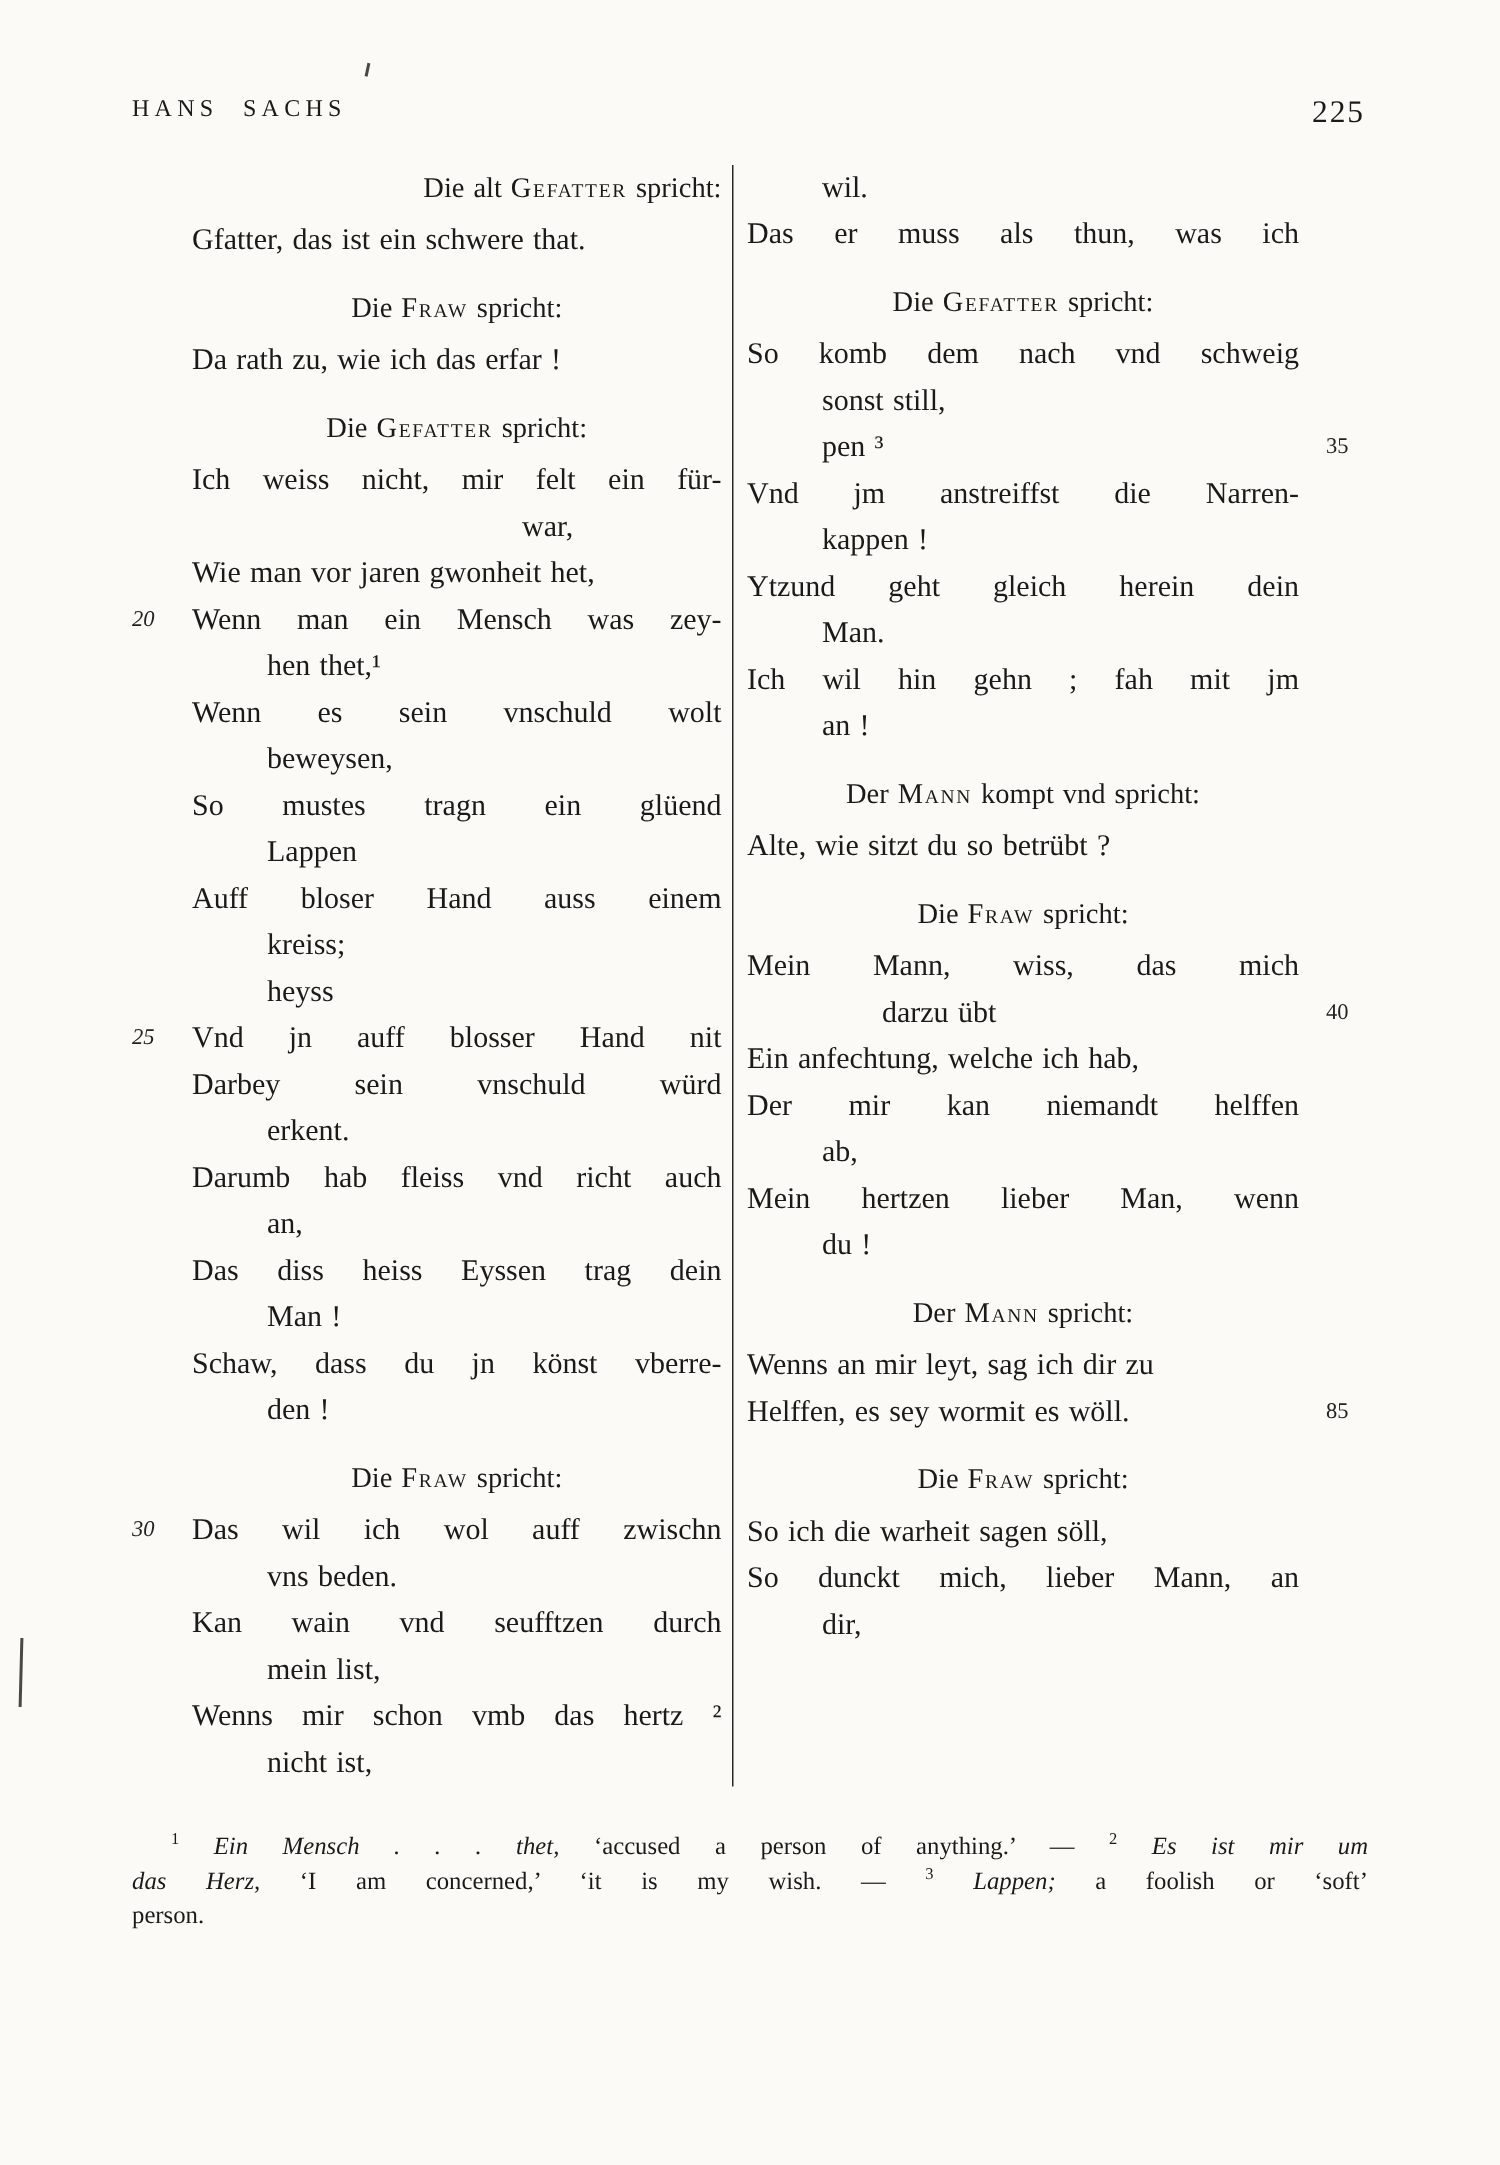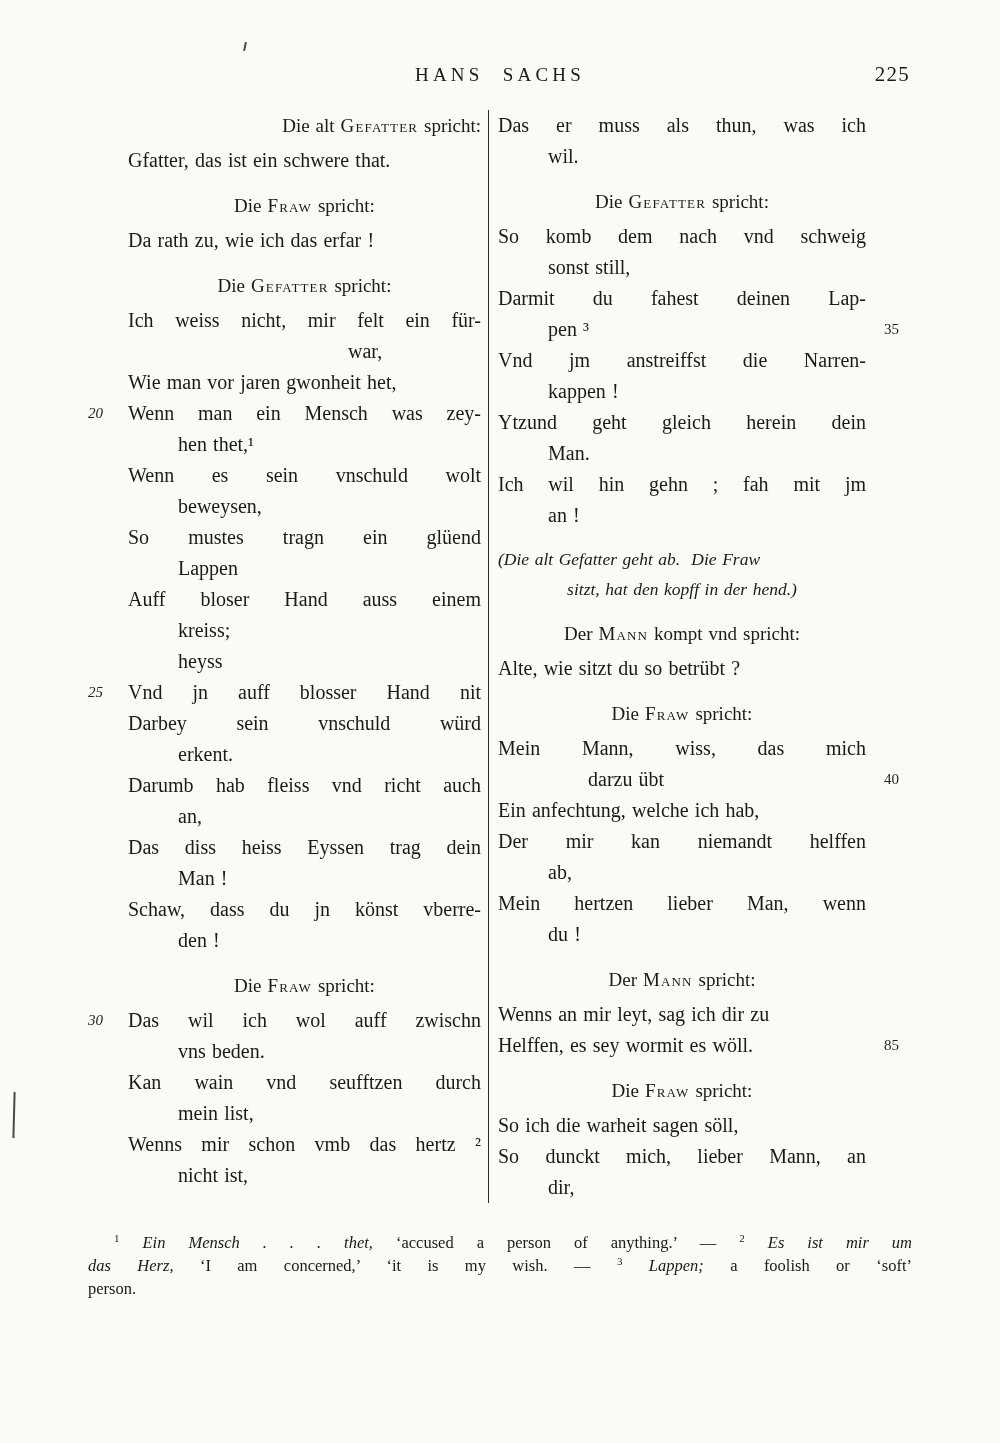--- a/index.html
+++ b/index.html
@@ -11,21 +11,21 @@
     color: #1b1a18;
     font-family: "Liberation Serif", "DejaVu Serif", serif;
     overflow: hidden;
   }
   .page { position: absolute; inset: 0; padding: 62px 88px 0 88px; }
 
   
   .pagehead { position: relative; height: 38px; }
   .pagehead .title {
     position: absolute; left: 0; right: 0; top: 2px;
-    text-align: center; font-size: 19px;
+    text-align: left; font-size: 16px;
     letter-spacing: .22em; word-spacing: .55em;
   }
   .pagehead .pno {
     position: absolute; right: 2px; top: 0;
     font-size: 21px; letter-spacing: .06em;
   }
 
   
   .cols {
     display: grid;
@@ -105,37 +105,32 @@
         <div class="heading"><span>Die</span> <span class="sc">Fraw</span> <span>spricht:</span></div>
         <div class="vline j"><span class="lineno no-left">30</span><span class="vtext">Das wil ich wol auff zwischn</span></div>
         <div class="vline cont"><span class="vtext">vns beden.</span></div>
         <div class="vline j"><span class="vtext">Kan wain vnd seufftzen durch</span></div>
         <div class="vline cont"><span class="vtext">mein list,</span></div>
         <div class="vline j"><span class="vtext">Wenns mir schon vmb das hertz ²</span></div>
         <div class="vline cont"><span class="vtext">nicht ist,</span></div>
       </div>
     <div class="divider"></div>
     <div class="col">
+        <div class="vline cont"><span class="vtext">wil.</span></div>
         <div class="vline j"><span class="vtext">Das er muss als thun, was ich</span></div>
-        <div class="vline cont"><span class="vtext">wil.</span></div>
         <div class="heading"><span>Die</span> <span class="sc">Gefatter</span> <span>spricht:</span></div>
         <div class="vline j"><span class="vtext">So komb dem nach vnd schweig</span></div>
         <div class="vline cont"><span class="vtext">sonst still,</span></div>
-        <div class="vline j"><span class="vtext">Darmit du fahest deinen Lap-</span></div>
         <div class="vline cont"><span class="lineno no-right">35</span><span class="vtext">pen ³</span></div>
         <div class="vline j"><span class="vtext">Vnd jm anstreiffst die Narren-</span></div>
         <div class="vline cont"><span class="vtext">kappen !</span></div>
         <div class="vline j"><span class="vtext">Ytzund geht gleich herein dein</span></div>
         <div class="vline cont"><span class="vtext">Man.</span></div>
         <div class="vline j"><span class="vtext">Ich wil hin gehn ; fah mit jm</span></div>
         <div class="vline cont"><span class="vtext">an !</span></div>
-        <div class="stage">
-          <div class="s1">(Die alt Gefatter geht ab.&nbsp; Die Fraw</div>
-          <div class="s2">sitzt, hat den kopff in der hend.)</div>
-        </div>
         <div class="heading"><span>Der</span> <span class="sc">Mann</span> <span>kompt vnd spricht:</span></div>
         <div class="vline"><span class="vtext">Alte, wie sitzt du so betrübt ?</span></div>
         <div class="heading"><span>Die</span> <span class="sc">Fraw</span> <span>spricht:</span></div>
         <div class="vline j"><span class="vtext">Mein Mann, wiss, das mich</span></div>
         <div class="vline cont" style="padding-left: 4.5em;"><span class="lineno no-right">40</span><span class="vtext">darzu übt</span></div>
         <div class="vline"><span class="vtext">Ein anfechtung, welche ich hab,</span></div>
         <div class="vline j"><span class="vtext">Der mir kan niemandt helffen</span></div>
         <div class="vline cont"><span class="vtext">ab,</span></div>
         <div class="vline j"><span class="vtext">Mein hertzen lieber Man, wenn</span></div>
         <div class="vline cont"><span class="vtext">du !</span></div>

